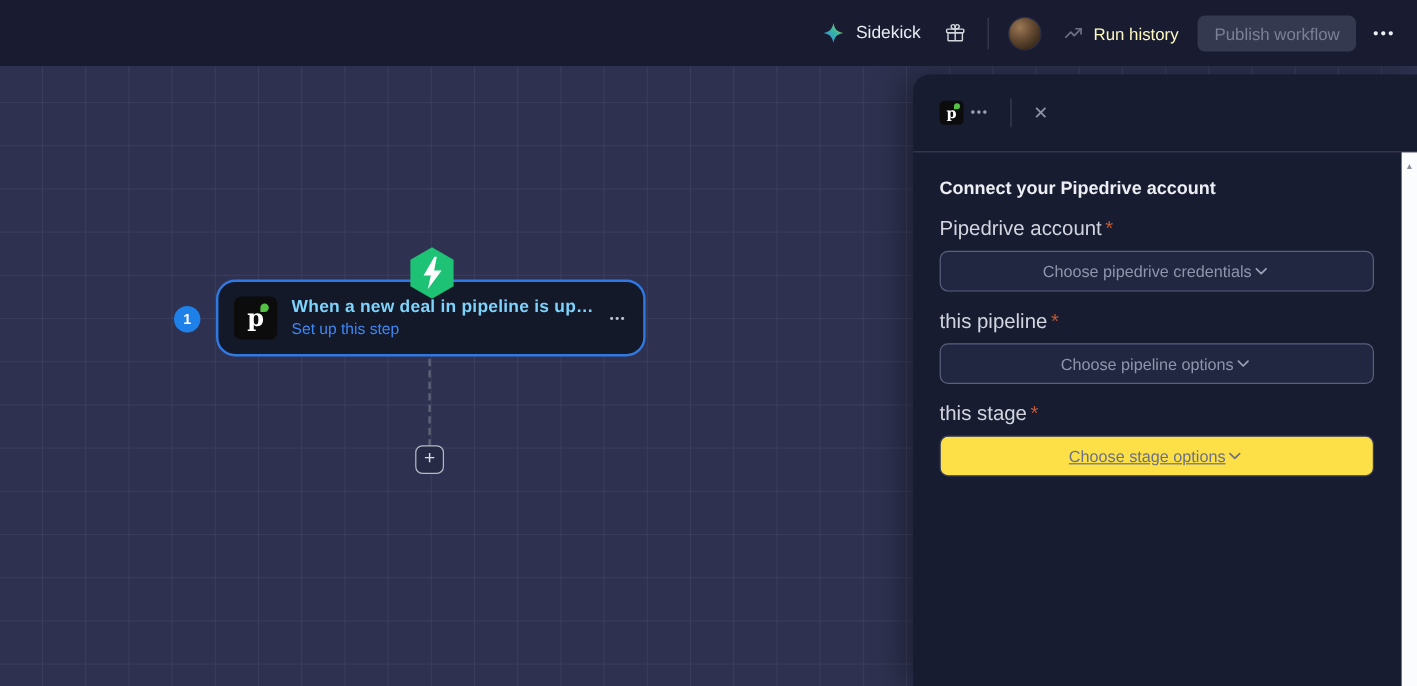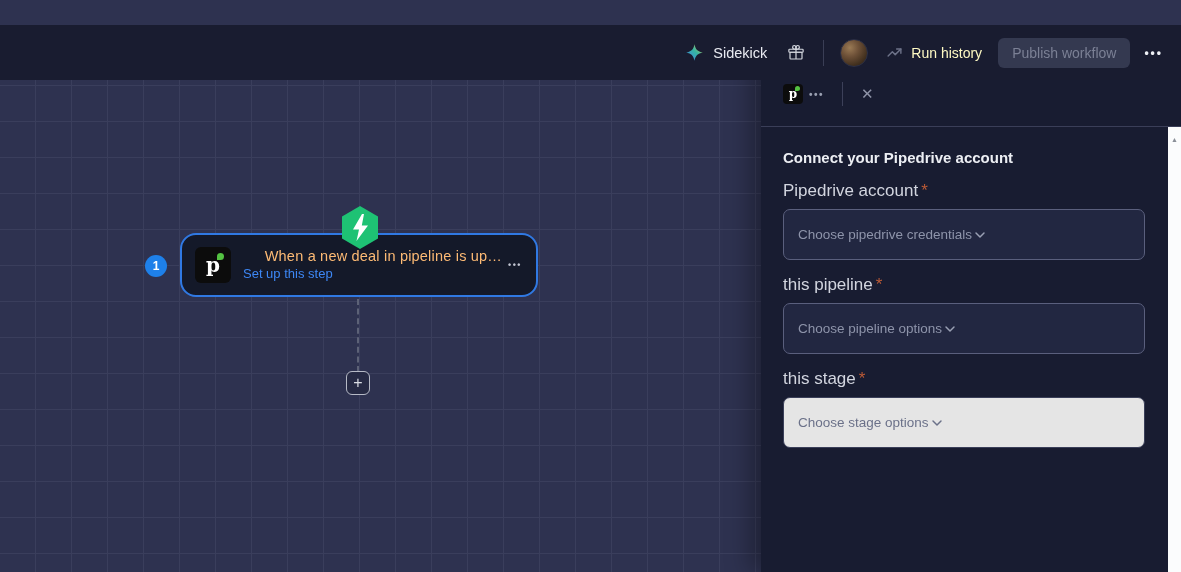--- a/index.html
+++ b/index.html
@@ -3,21 +3,21 @@
 <meta charset="utf-8">
 <style>
   * { margin:0; padding:0; box-sizing:border-box; }
   html,body { width:1181px; height:572px; overflow:hidden; }
   body { font-family:"Liberation Sans", sans-serif; background:#2e3250; position:relative; }
 
   
   .topbar {
     position:absolute; top:0; left:0; width:1181px; height:55px;
     background:#191c30; display:flex; align-items:center; justify-content:flex-end;
-    padding-right:18px; z-index:30;margin-top:25px;
+    padding-right:18px; z-index:30;
   }
   .tb-group { display:flex; align-items:center; gap:9px; cursor:pointer; }
   .sidekick-label { color:#e9ebf2; font-size:14.5px; }
   .gift-btn { background:none; border:none; margin-left:20px; cursor:pointer; display:flex; }
   .tb-divider { width:1px; height:26px; background:#3a3e55; margin:0 16px 0 18px; }
   .avatar {
     width:28px; height:28px; border-radius:50%; cursor:pointer;
     background:radial-gradient(circle at 34% 30%, #9a7a55 0%, #6e5138 35%, #43311f 70%, #261c10 100%);
     border:1px solid #2c2f45;
   }
@@ -59,21 +59,21 @@
     display:flex; align-items:center; justify-content:center;
   }
   .hex-badge { position:absolute; left:158px; top:-30px; }
   .node-icon {
     width:36px; height:36px; background:#0c0c0c; border-radius:6px; position:relative;
     display:flex; align-items:center; justify-content:center; flex-shrink:0;
   }
   .node-icon .p-letter { color:#fff; font-family:"DejaVu Serif", serif; font-weight:bold; font-size:20px; line-height:1; }
   .p-leaf { position:absolute; width:7px; height:7px; border-radius:50% 50% 50% 0; background:#54c242; top:6px; right:7px; }
   .node-text { margin-left:12px; flex:1; overflow:hidden; }
-  .node-title { color:#fdba74; font-size:14.5px; font-weight:normal; white-space:nowrap; letter-spacing:.2px;text-align:right; }
+  .node-title { color:#7dd3fc; font-size:14.5px; font-weight:bold; white-space:nowrap; letter-spacing:.2px; }
   .node-link { color:#3d87f5; font-size:13px; margin-top:2px; display:inline-block; cursor:pointer; text-decoration:none; }
   .node-dots { color:#c2c5d1; font-size:9px; font-weight:bold; letter-spacing:1.5px; cursor:pointer; margin-left:6px; }
 
   
   .panel {
     position:absolute; top:62px; left:761px; width:420px; height:510px;
     background:#181c31; border-top-left-radius:14px; z-index:20;
     box-shadow:-10px 0 26px rgba(0,0,0,.35);
   }
   .panel-header {
@@ -92,25 +92,25 @@
   }
   .panel-dots { color:#9aa0b2; font-size:10px; font-weight:bold; letter-spacing:1.5px; cursor:pointer; padding:4px 6px; }
   .ph-divider { width:1px; height:24px; background:#3c4059; margin:0 12px; }
   .panel-close { color:#8f94a8; font-size:15px; cursor:pointer; padding:2px 6px; }
 
   .panel-body { padding:20px 36px 20px 22px; position:relative; }
   .section-heading { color:#eceef3; font-size:15px; font-weight:bold; margin:2px 0 12px; }
   .field-label { color:#d2d5df; font-size:17px; margin:15px 0 8px; }
   .req { color:#bb5a36; margin-left:3px; }
   .select {
-    height:51px; border-radius:7px; display:flex; align-items:center; justify-content:flex-start;
+    height:34px; border-radius:7px; display:flex; align-items:center; justify-content:center;
     padding:4px 14px; cursor:pointer;
   }
   .select.enabled { background:#222741; border:1px solid #5a5f7d; color:#8e94aa; }
-  .select.disabled { background:#e5e5e5; border:1px solid #3a3f59; color:#6b7189; cursor:default; }
+  .select.disabled { background:#fde047; border:1px solid #3a3f59; color:#6b7189; cursor:default;text-decoration:underline; }
   .select .ph-text { font-size:13.5px; }
   .select svg { flex-shrink:0; }
 
   .panel-scrollbar {
     position:absolute; right:0; top:65px; width:13px; height:445px;
     background:#fbfcfd; display:flex; justify-content:center;
   }
   .scroll-up { margin-top:9px; color:#8a8f98; font-size:7px; line-height:1; user-select:none; cursor:pointer; }
 </style>
 </head>

